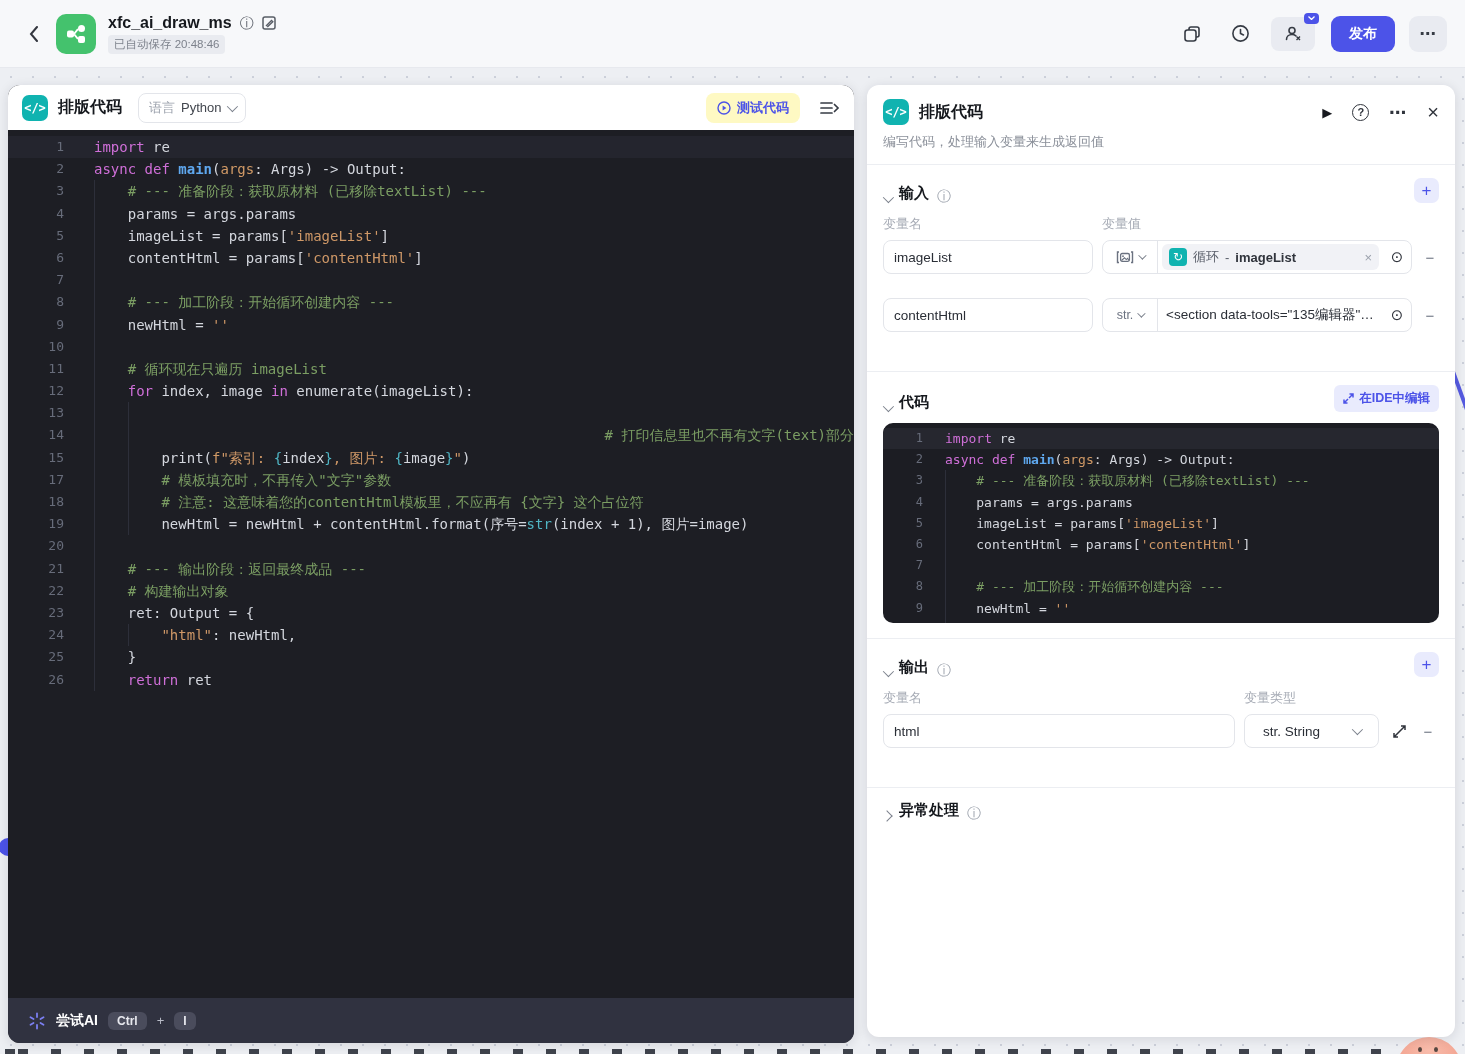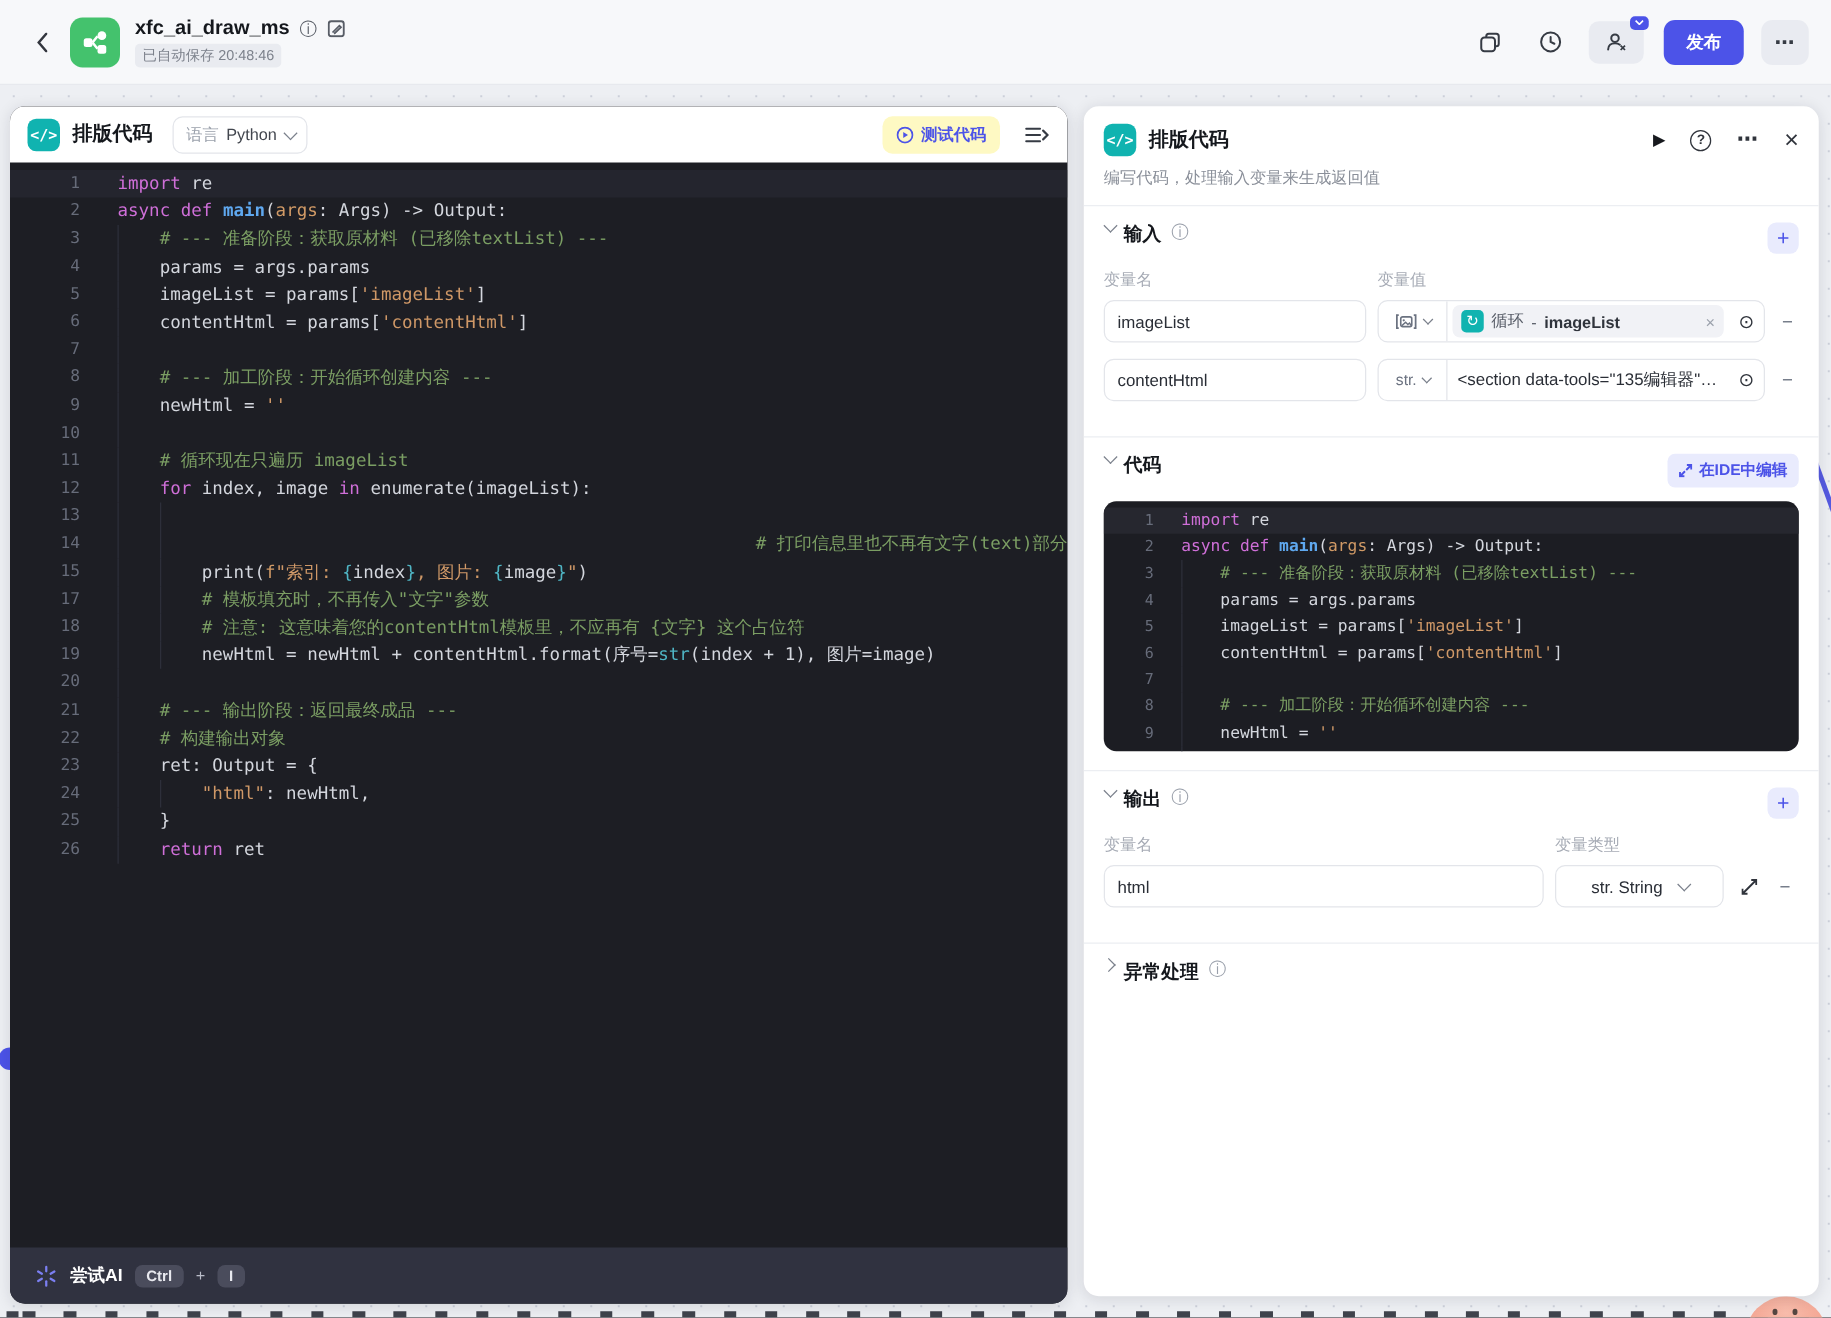--- a/index.html
+++ b/index.html
@@ -97,27 +97,27 @@
   .rp-actions { display:flex; align-items:center; gap:20px; color:#23262d; }
   .rp-actions .act { cursor:pointer; display:flex; align-items:center; justify-content:center; }
   .run-glyph { font-size:13px; color:#17191e; }
   .help-circle { width:17px; height:17px; border:1.5px solid #30343c; border-radius:50%;
     font-size:11px; font-weight:bold; color:#30343c; display:flex; align-items:center; justify-content:center; }
   .more-glyph { font-size:17px; font-weight:bold; letter-spacing:1px; color:#30343c; }
   .close-glyph { font-size:20px; color:#30343c; }
   .rp-subtitle { font-size:13px; color:#8a8f99; padding:0 16px 13px; border-bottom:1px solid #eceef2; }
   .section { padding:13px 16px 15px; }
   .section + .section { border-top:1px solid #eceef2; }
-  .sec-head { display:flex; align-items:flex-start; gap:8px; }
+  .sec-head { display:flex; align-items:flex-end; gap:8px; }
   .sec-title { font-size:15px; font-weight:bold; color:#15181d; }
   .sec-spacer { flex:1; }
   .plus-btn { width:25px; height:25px; border-radius:7px; background:#e9ebfd; color:#4c53e8;
     font-size:17px; border:none; display:flex; align-items:center; justify-content:center; cursor:pointer; }
   .col-labels { display:flex; margin:12px 0 7px; font-size:13px; color:#a6abb5; }
-  .in-row { display:flex; align-items:center; margin-bottom:13px; gap:9px; }
+  .in-row { display:flex; align-items:center; margin-bottom:24px; gap:9px; }
   .field { height:34px; border:1px solid #e3e5ea; border-radius:8px; display:flex; align-items:center;
     padding:0 10px; font-size:13.5px; color:#2a2e36; background:#fff; }
   .name-field { width:210px; flex:none; }
   .value-group { flex:1; height:34px; border:1px solid #e3e5ea; border-radius:8px; display:flex;
     align-items:center; overflow:hidden; }
   .type-seg { width:55px; flex:none; align-self:stretch; border-right:1px solid #e3e5ea;
     display:flex; align-items:center; justify-content:center; gap:4px; color:#6b7280; font-size:12.5px; cursor:pointer; }
   .type-seg .chev { width:6px; height:6px; }
   .ref-pill { flex:1; margin:3px 4px 3px 4px; background:#f1f2f6; border-radius:6px; height:26px;
     display:flex; align-items:center; gap:6px; padding:0 7px; min-width:0; }
@@ -135,21 +135,21 @@
   .ide-btn { display:flex; align-items:center; gap:5px; background:#e9ebfd; color:#4c53e8; font-size:12.5px;
     font-weight:bold; border:none; border-radius:6px; padding:5px 9px; cursor:pointer; }
   .mini-editor { margin-top:11px; background:#1c1d23; border-radius:10px; height:200px; overflow:hidden;
     padding-top:5px; font-family:"DejaVu Sans Mono",monospace; font-size:13px; }
   .mini-editor .cl { display:flex; height:21.2px; line-height:21.2px; }
   .mini-editor .cl.hl { background:#26272f; }
   .mini-editor .ln { width:40px; text-align:right; color:#676c7a; flex:none; font-size:12px; }
   .mini-editor .lc { margin-left:22px; flex:1; white-space:pre; position:relative; color:#d4d7de; }
   .out-name { width:352px; flex:none; }
   .out-select { width:135px; flex:none; height:34px; border:1px solid #e3e5ea; border-radius:8px;
-    display:flex; align-items:center; padding:0 28px; gap:6px; font-size:13.5px; color:#2a2e36; cursor:pointer; }
+    display:flex; align-items:center; padding:0 18px; gap:6px; font-size:13.5px; color:#2a2e36; cursor:pointer; }
   .out-select .grow { flex:1; }
   .expand-ico { width:22px; display:flex; align-items:center; justify-content:center; color:#30343c; cursor:pointer; }
   svg { display:block; }
 </style>
 </head>
 <body>
 
 <div class="canvas-port"></div>
 <svg class="canvas-edge" width="12" height="52" viewBox="0 0 12 52">
     <path d="M-2 4 L14 48" stroke="#555ae0" stroke-width="4" fill="none"></path>

